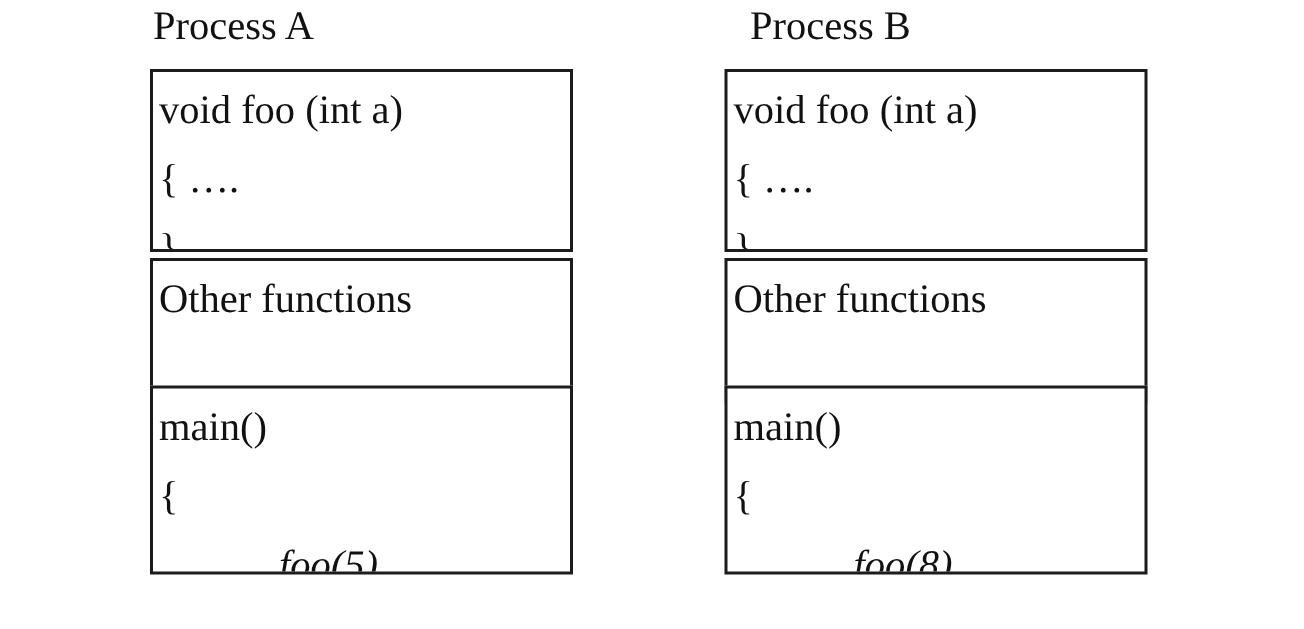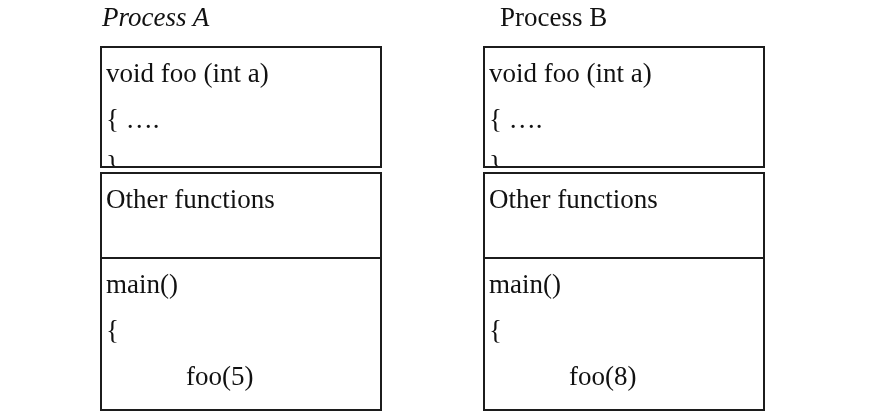--- a/index.html
+++ b/index.html
@@ -28,42 +28,42 @@
   .process-column.col-a { left: 100px; }
   .process-column.col-b { left: 483px; }
   .process-title {
     position: absolute;
     top: 2px;
     font-size: 27px;
     line-height: 30px;
     color: var(--text);
     white-space: pre;
   }
-  .col-a .process-title { left: 2px; font-style: italic; }
+  .col-a .process-title { left: 2px; }
   .col-b .process-title { left: 17px; }
   .box {
     position: absolute;
     left: 0;
     width: 282px;
     border: 2px solid var(--border);
     background: var(--background);
     overflow: hidden;
   }
   .box-foo   { top: 46px;  height: 122px; }
   .box-other { top: 172px; height: 97px;  }
-  .box-main  { top: 257px; height: 154px; }
+  .box-main  { top: 257px; height: 126px; }
   .box-inner { padding: 2px 0 0 4px; }
   .code-line {
     display: block;
     font-size: 27px;
     line-height: 46px;
     color: var(--text);
     white-space: pre;
   }
-  .code-line.indent { padding-left: 80px; }
+  .code-line.indent { padding-left: 80px; font-style: italic; }
 </style>
 </head>
 <body>
 
 <div class="canvas">
 
   <div class="process-column col-a">
     <div class="process-title">Process A</div>
 
     <div class="box box-foo">

